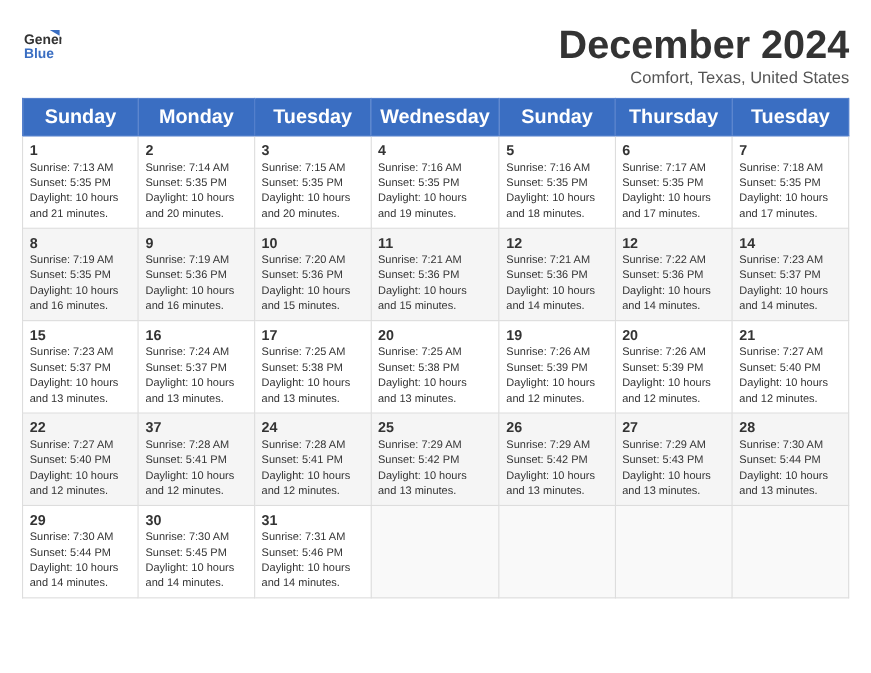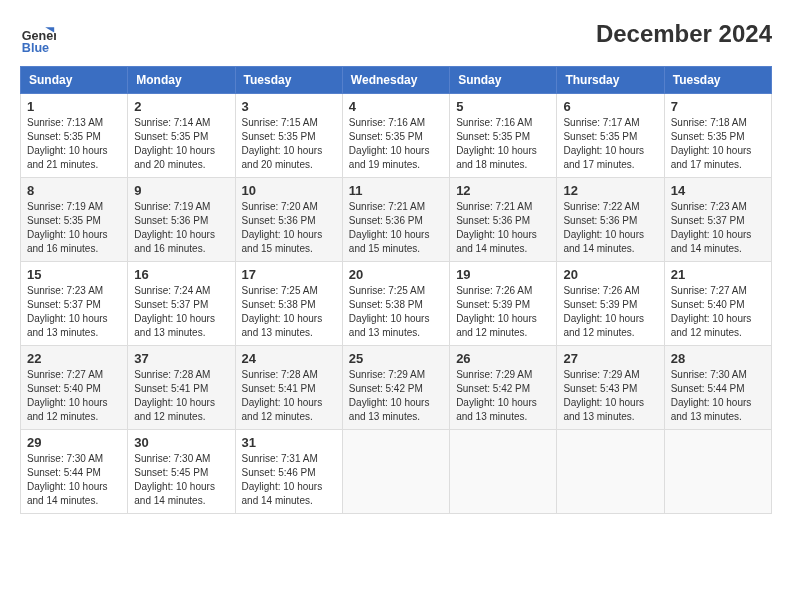--- a/index.html
+++ b/index.html
@@ -22,40 +22,40 @@
       gap: 6px;
     }
     .logo-icon {
       width: 36px;
       height: 36px;
     }
     .title-area {
       text-align: right;
     }
     .month-title {
-      font-size: 24px;
+      font-size: 36px;
       font-weight: bold;
       color: #333;
     }
     .location {
       font-size: 15px;
       color: #555;
     }
     .calendar {
       width: 100%;
       border-collapse: collapse;
       border: 1px solid #ccc;
     }
     .calendar th {
       background-color: #3a6ec2;
       color: #fff;
-      font-size: 12px;
+      font-size: 18px;
       font-weight: bold;
       padding: 6px 8px;
-      text-align: left;
+      text-align: center;
       border: 1px solid #5580cc;
     }
     .calendar td {
       vertical-align: top;
       padding: 5px 6px;
       font-size: 10px;
       color: #333;
       border: 1px solid #ddd;
       width: calc(100% / 7);
       min-height: 80px;
@@ -85,20 +85,21 @@
 <div class="header">
   <div class="logo">
     <svg class="logo-icon" viewBox="0 0 40 40">
       <text x="2" y="22" font-size="14" font-weight="bold" fill="#333">General</text>
       <text x="2" y="36" font-size="14" font-weight="bold" fill="#3a6ec2">Blue</text>
       <polygon points="28,8 38,14 38,8" fill="#3a6ec2"></polygon>
     </svg>
   </div>
   <div class="title-area">
     <div class="month-title">December 2024</div>
+    <div class="location">Comfort, Texas, United States</div>
   </div>
 </div>
 
 <table class="calendar">
   <thead>
     <tr>
 
     <th>Sunday</th>
         <th>Monday</th>
         <th>Tuesday</th>

